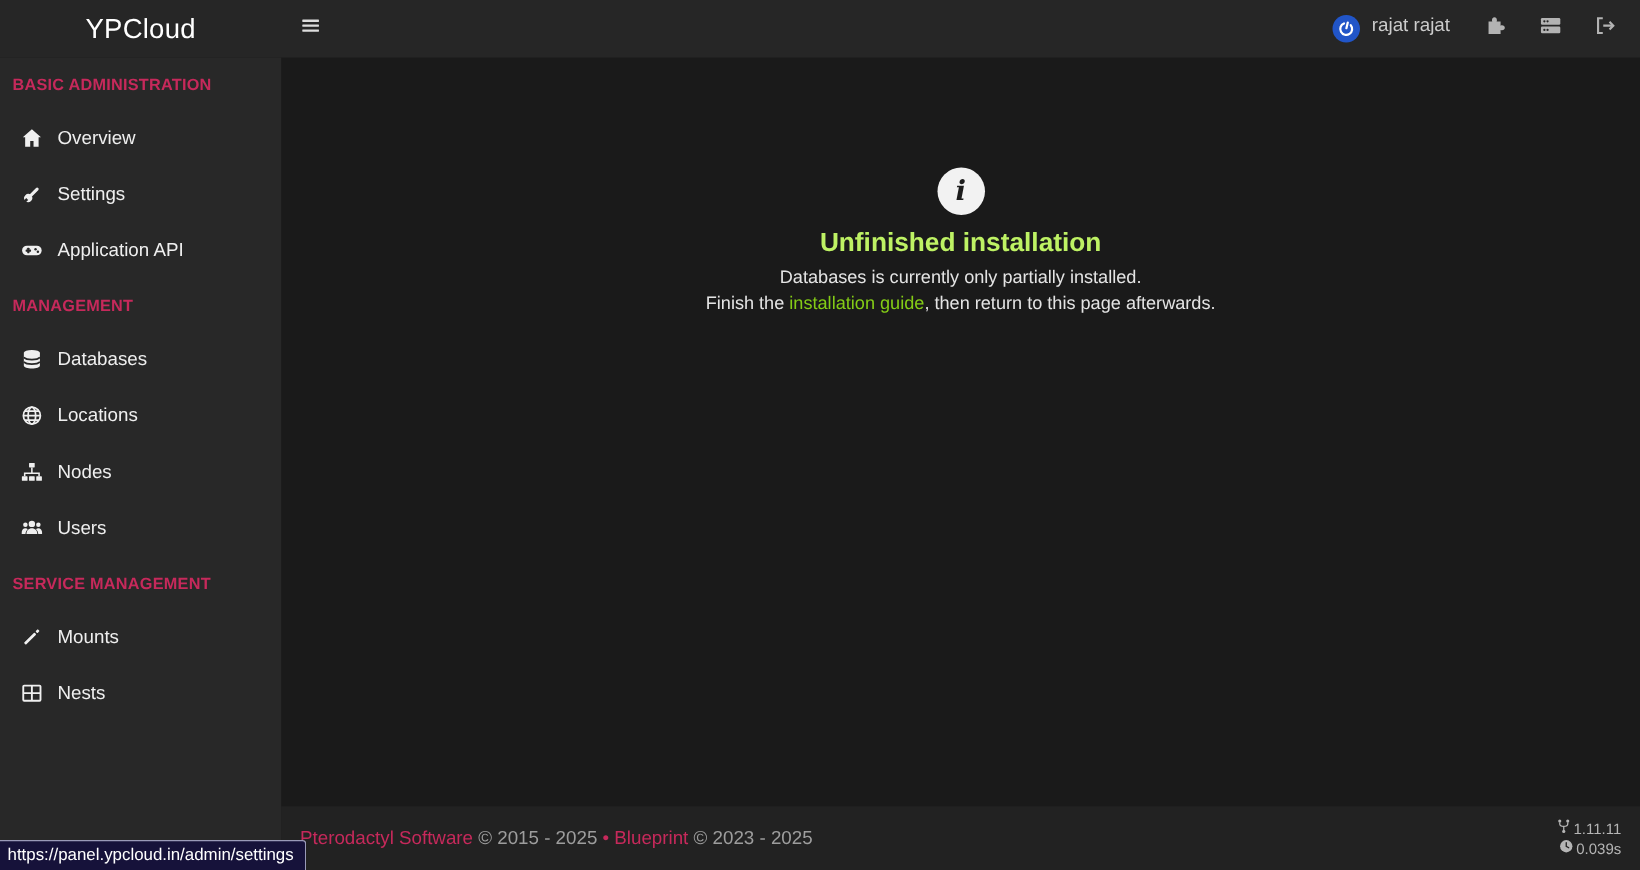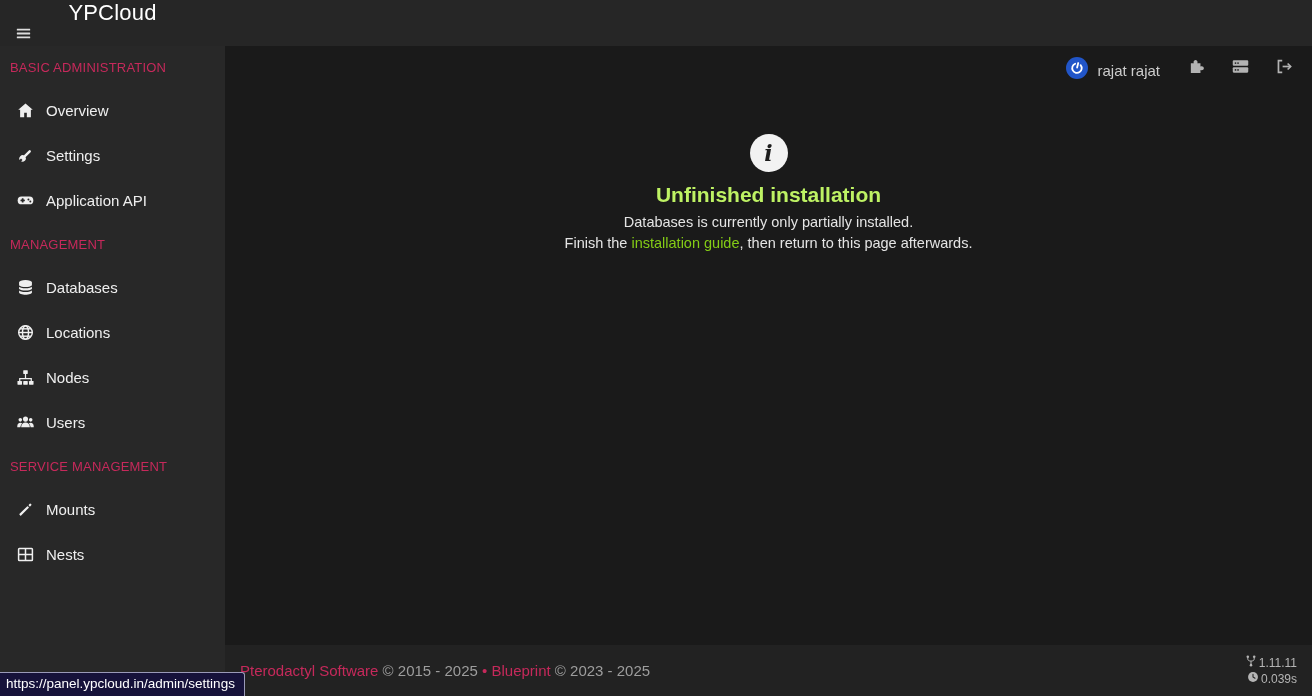--- a/index.html
+++ b/index.html
@@ -8,51 +8,51 @@
     width:1312px; height:696px; position:relative; overflow:hidden;
     background:#1a1a1a;
     font-family:"Liberation Sans", sans-serif;
     -webkit-font-smoothing:antialiased;
   }
   a { text-decoration:none; cursor:pointer; }
 
   
   .navbar {
     position:absolute; top:0; left:0; width:1312px; height:46px;
-    background:#262626; display:flex; align-items:stretch; z-index:5;flex-direction:column;
+    background:#262626; display:flex; align-items:stretch; z-index:5;
   }
   .brand {
     width:225px; display:flex; align-items:center; justify-content:center;
     color:#ffffff; font-size:22px; font-weight:400; letter-spacing:0.2px;
   }
   .menu-toggle {
     display:flex; align-items:center; padding:0 16px;
   }
   .nav-right {
     margin-left:auto; display:flex; align-items:center; padding-right:6px;
   }
-  .user-block { display:flex; align-items:flex-end; margin-right:14px; }
+  .user-block { display:flex; align-items:flex-start; margin-right:14px; }
   .avatar {
     width:22px; height:22px; border-radius:50%;
     display:flex; align-items:center; justify-content:center;
     margin-right:9px; background:#2155c8;
   }
   .user-name { color:#cccccc; font-size:15px; }
   .nav-icon-link {
     width:44px; display:flex; align-items:center; justify-content:center; height:46px;
   }
 
   
   .sidebar {
     position:absolute; top:46px; left:0; bottom:0; width:225px;
     background:#282828; z-index:2;
   }
   .side-cat {
     padding:14px 10px 13px 10px;
-    color:#c6295b; font-size:13px; font-weight:400; letter-spacing:0.2px;
+    color:#c6295b; font-size:13px; font-weight:700; letter-spacing:0.2px;
   }
   .side-item {
     display:flex; align-items:center; padding:14px 15px; color:#efefef;
   }
   .side-icon {
     width:20px; display:flex; align-items:center; justify-content:center;
     margin-right:11px; flex:none;
   }
   .side-label { font-size:15px; }
 

